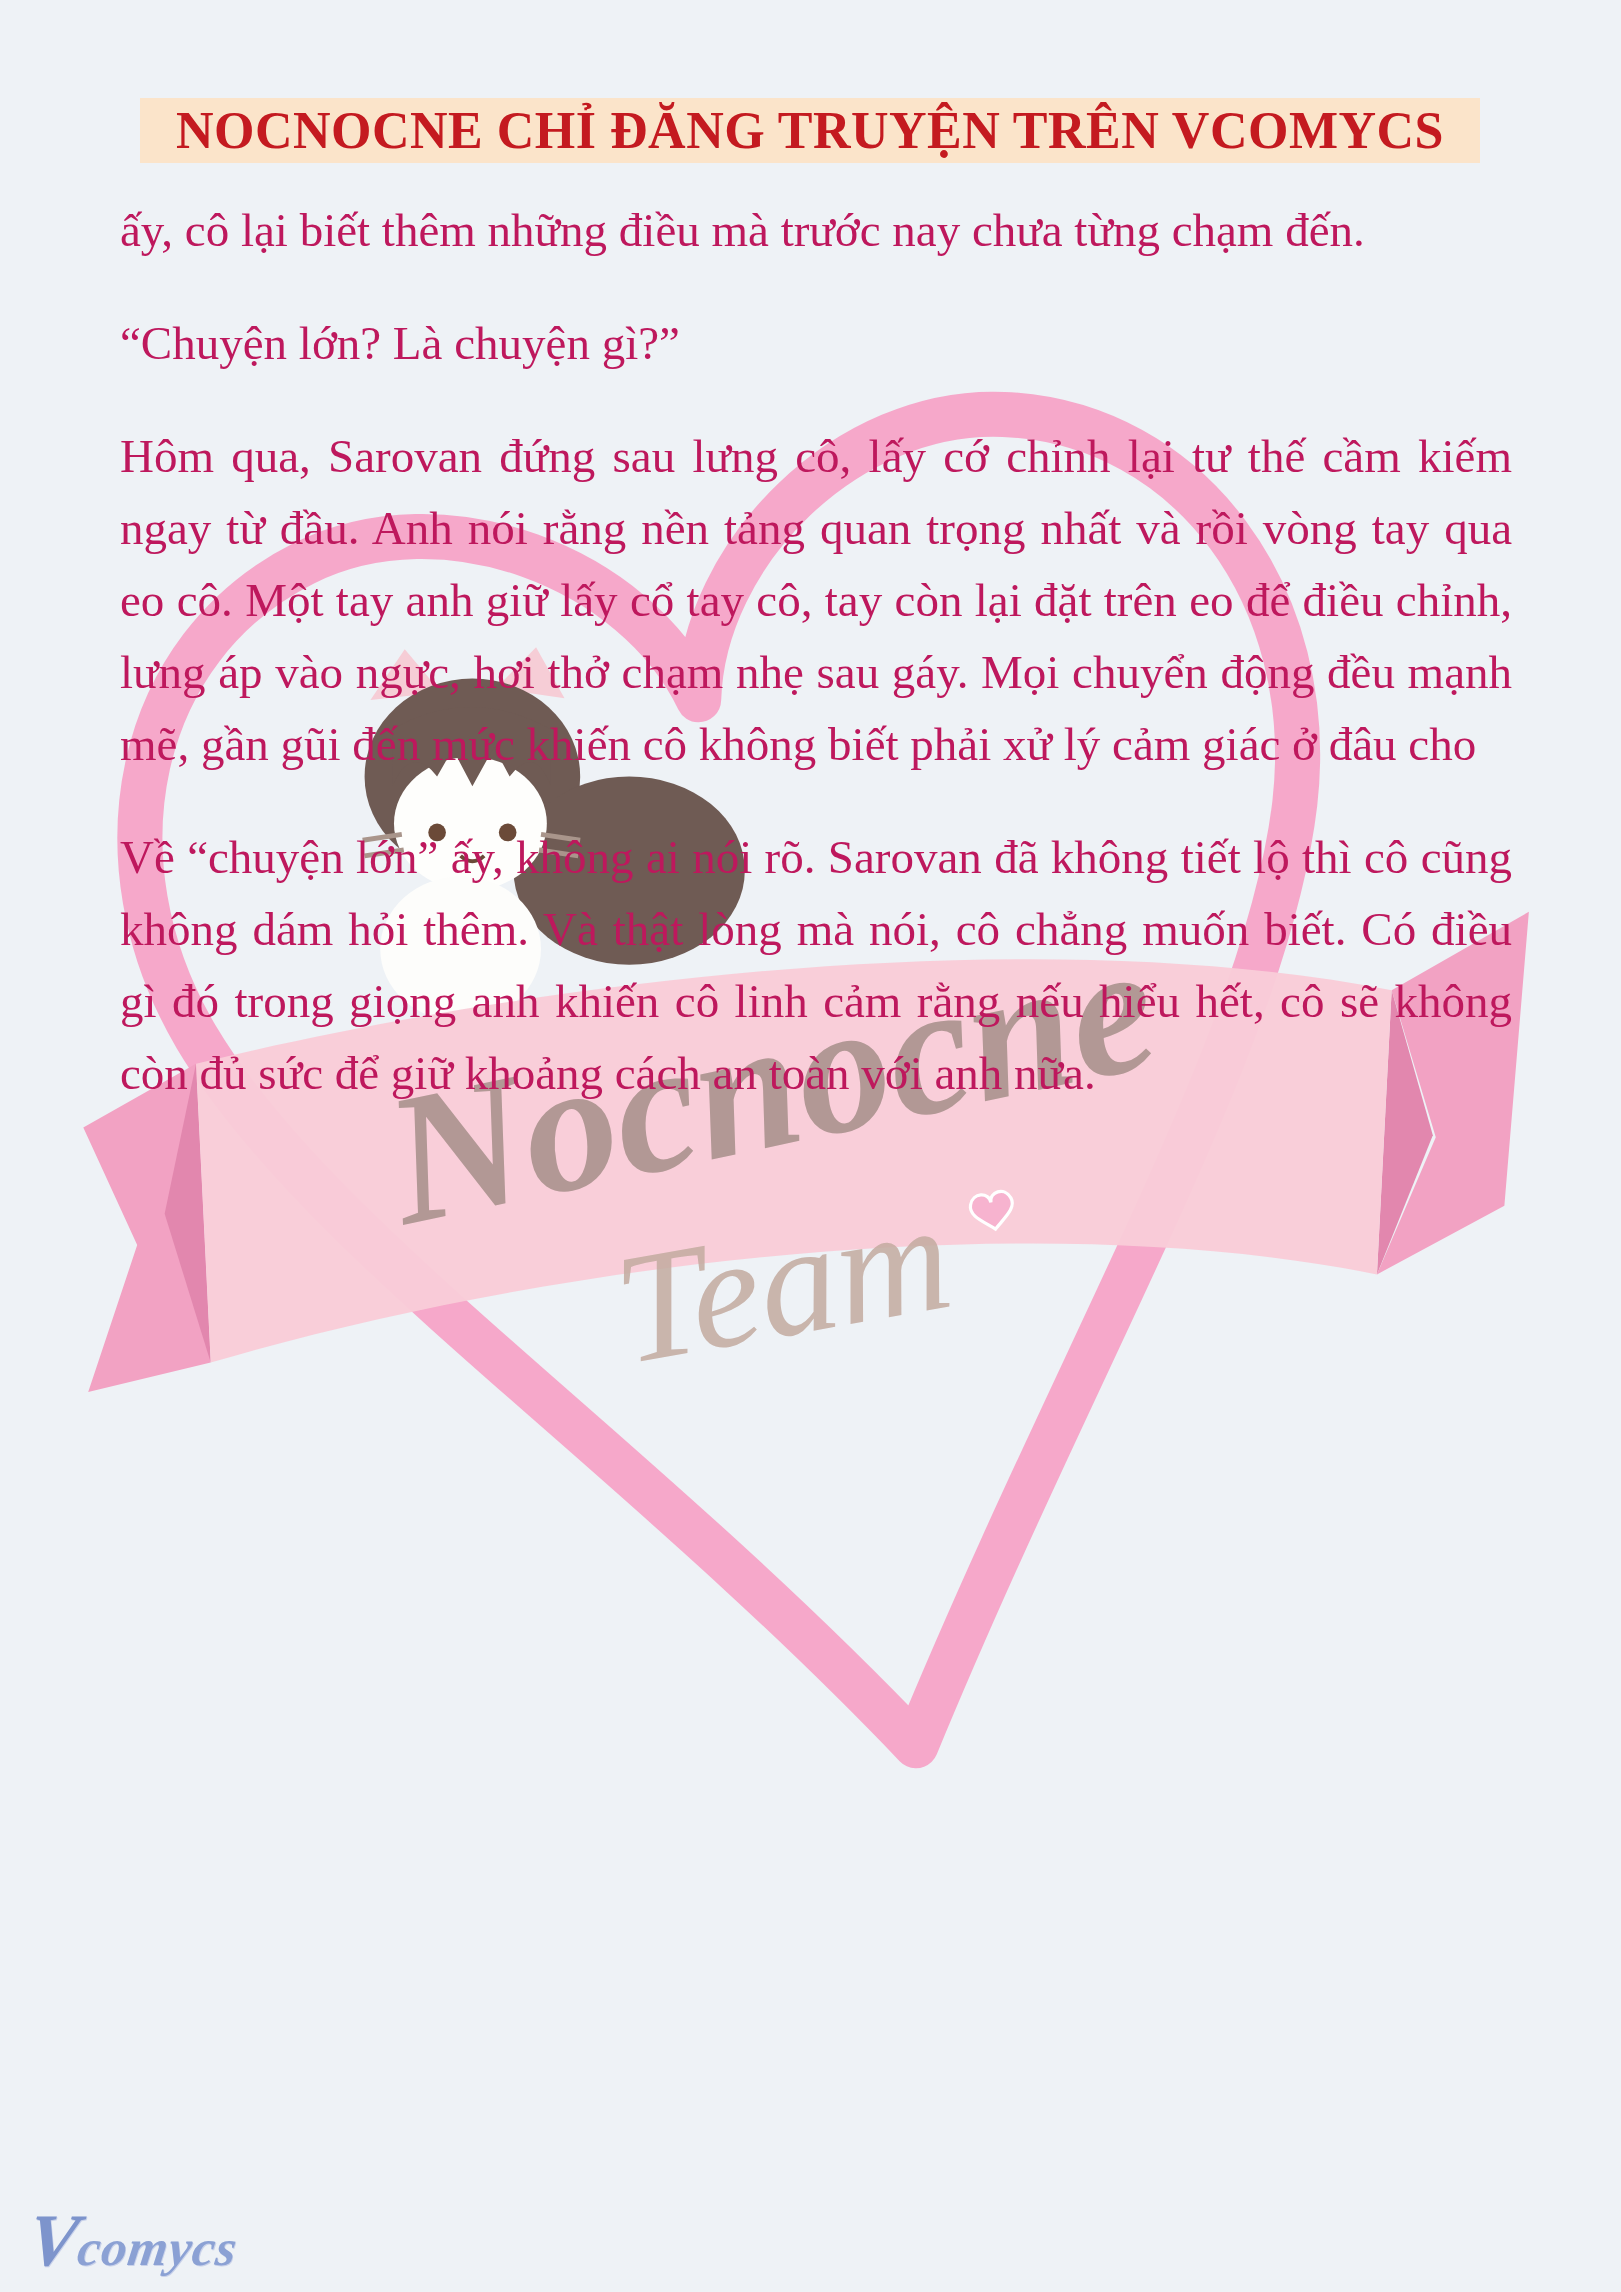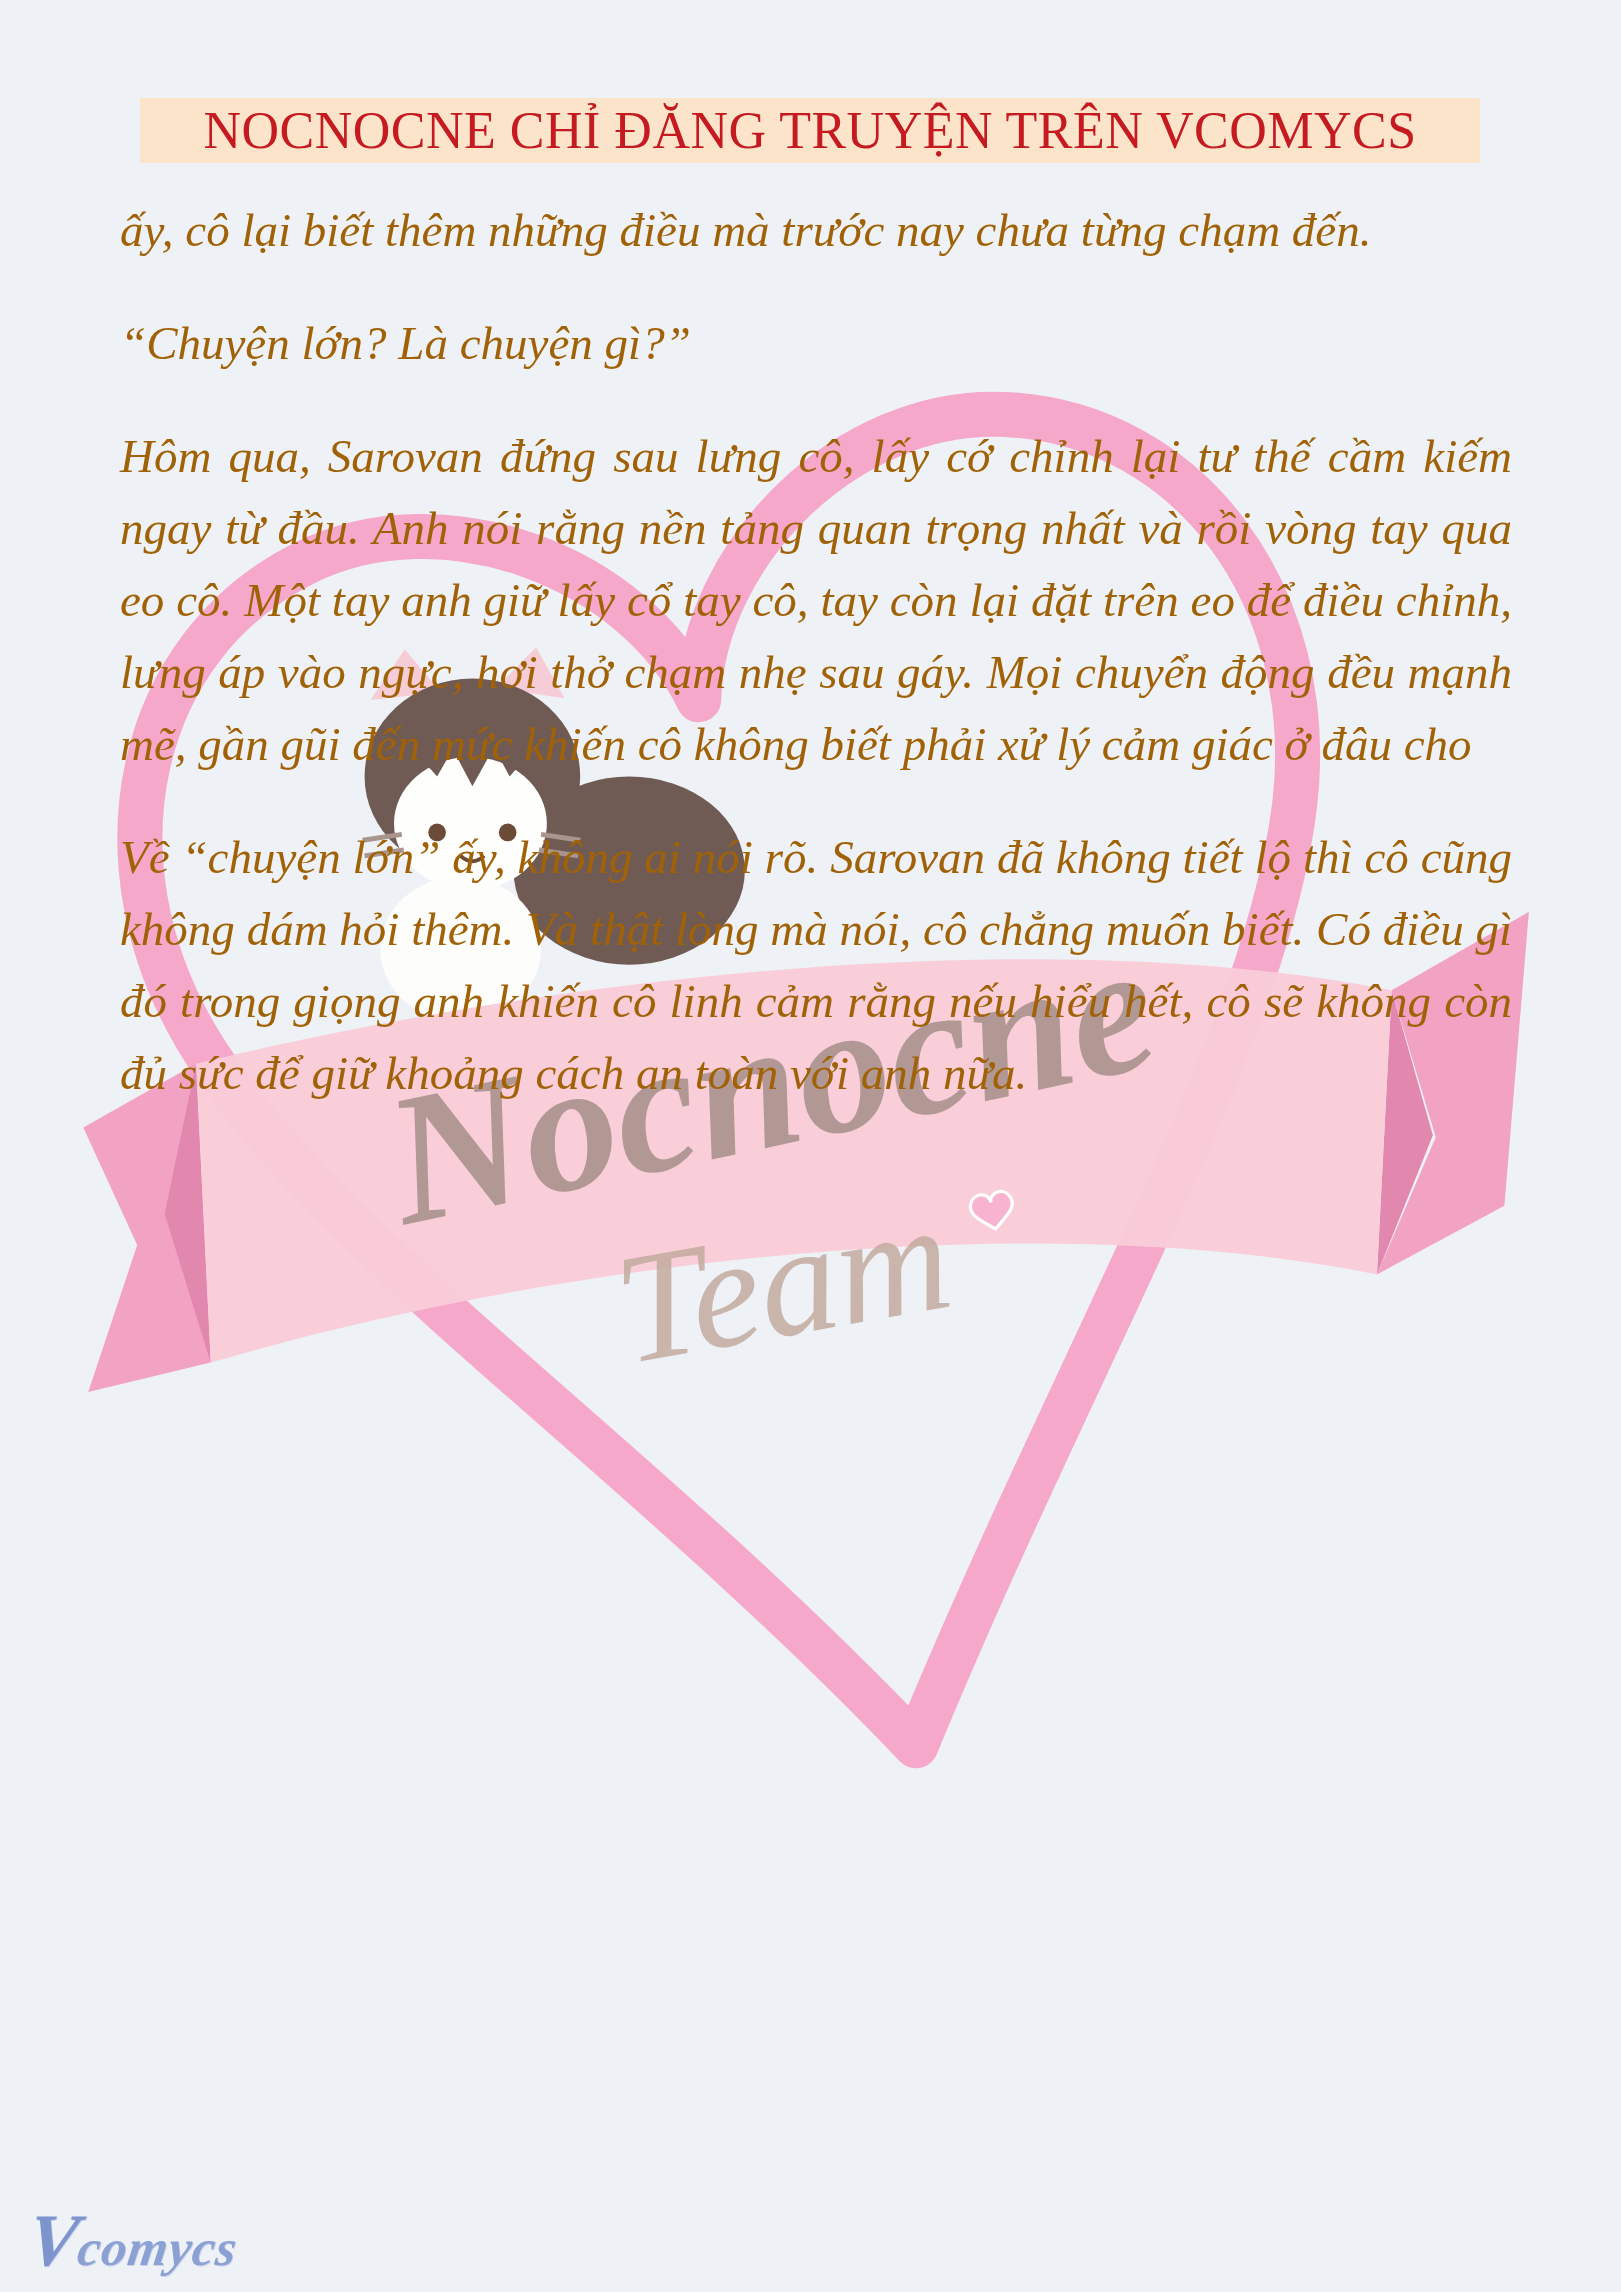--- a/index.html
+++ b/index.html
@@ -15,21 +15,21 @@
     position:absolute;left:0;top:0;width:1621px;height:2293px;
     z-index:0;pointer-events:none;
   }
   .header-band{
     position:absolute;left:140px;top:98px;width:1340px;height:65px;
     background:#fbe4ca;
     display:flex;align-items:center;justify-content:center;
     z-index:2;
   }
   .header-title{
-    font-size:52px;font-weight:normal;color:#c41a20;
+    font-size:52px;font-weight:bold;color:#c41a20;
     white-space:nowrap;letter-spacing:0.5px;line-height:1;
   }
   .body-text{
     position:absolute;left:120px;top:194px;width:1392px;
     font-size:47px;line-height:72px;color:#141414;
     text-align:justify;z-index:2;
   }
   .body-text p{margin:0 0 41px 0;}
   .body-text p:last-child{margin-bottom:0;}
   .footer-logo{
@@ -78,21 +78,21 @@
 
     <text x="800" y="1362" text-anchor="middle" font-size="160" font-style="italic" fill="#c3aba0" opacity="0.85" transform="rotate(-10 800 1315)" style="fill: rgb(195, 171, 160);">Team</text>
 
     <path d="M50 30 C50 10 20 5 12 28 C5 48 30 62 50 80 C70 62 95 48 88 28 C80 5 50 10 50 30 Z" fill="#f7b3cf" stroke="#ffffff" stroke-width="6" transform="translate(985 1210) scale(0.55) rotate(-10 50 45)"></path>
   </svg>
 
   <div class="header-band" style="background-color: rgb(251, 228, 202);">
     <span class="header-title" style="color: rgb(196, 26, 32);">NOCNOCNE CHỈ ĐĂNG TRUYỆN TRÊN VCOMYCS</span>
   </div>
 
-  <div class="body-text" style="color: #a16207; font-style: italic;">
+  <div class="body-text" style="color: #be185d;">
       <p>ấy, cô lại biết thêm những điều mà trước nay chưa từng chạm đến.</p>
       <p>“Chuyện lớn? Là chuyện gì?”</p>
       <p>Hôm qua, Sarovan đứng sau lưng cô, lấy cớ chỉnh lại tư thế cầm kiếm ngay từ đầu. Anh nói rằng nền tảng quan trọng nhất và rồi vòng tay qua eo cô. Một tay anh giữ lấy cổ tay cô, tay còn lại đặt trên eo để điều chỉnh, lưng áp vào ngực, hơi thở chạm nhẹ sau gáy. Mọi chuyển động đều mạnh mẽ, gần gũi đến mức khiến cô không biết phải xử lý cảm giác ở đâu cho</p>
       <p>Về “chuyện lớn” ấy, không ai nói rõ. Sarovan đã không tiết lộ thì cô cũng không dám hỏi thêm. Và thật lòng mà nói, cô chẳng muốn biết. Có điều gì đó trong giọng anh khiến cô linh cảm rằng nếu hiểu hết, cô sẽ không còn đủ sức để giữ khoảng cách an toàn với anh nữa.</p>
     </div>
 
   <div class="footer-logo" style="color: rgb(139, 161, 212);">Vcomycs</div>
 
 </div>
 

